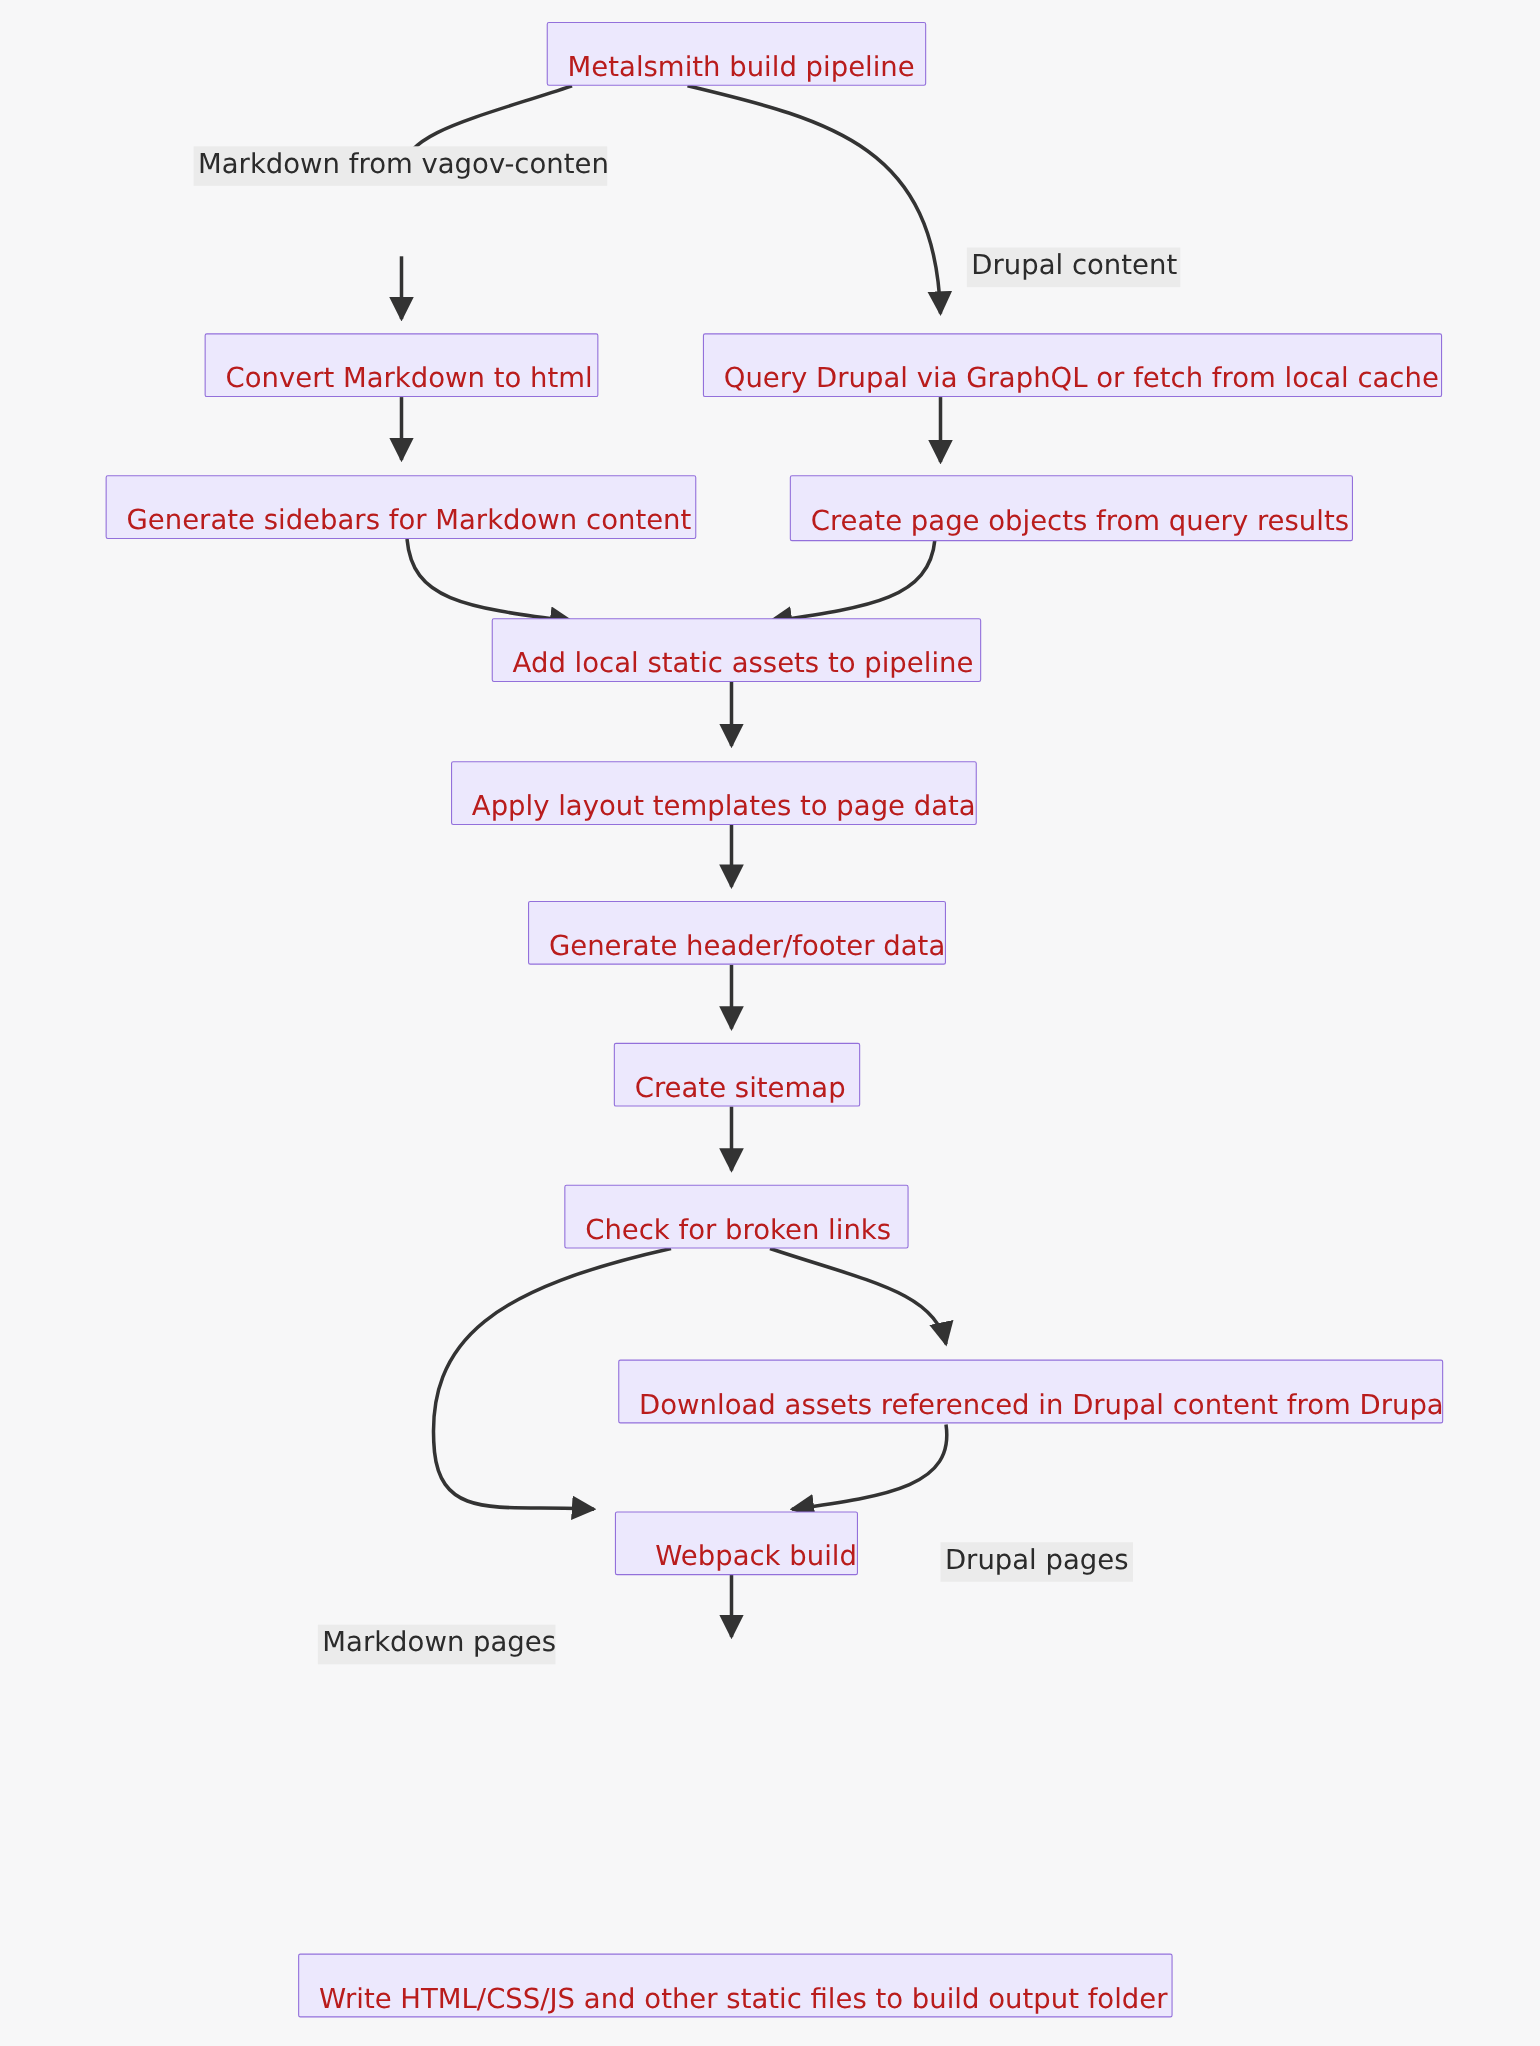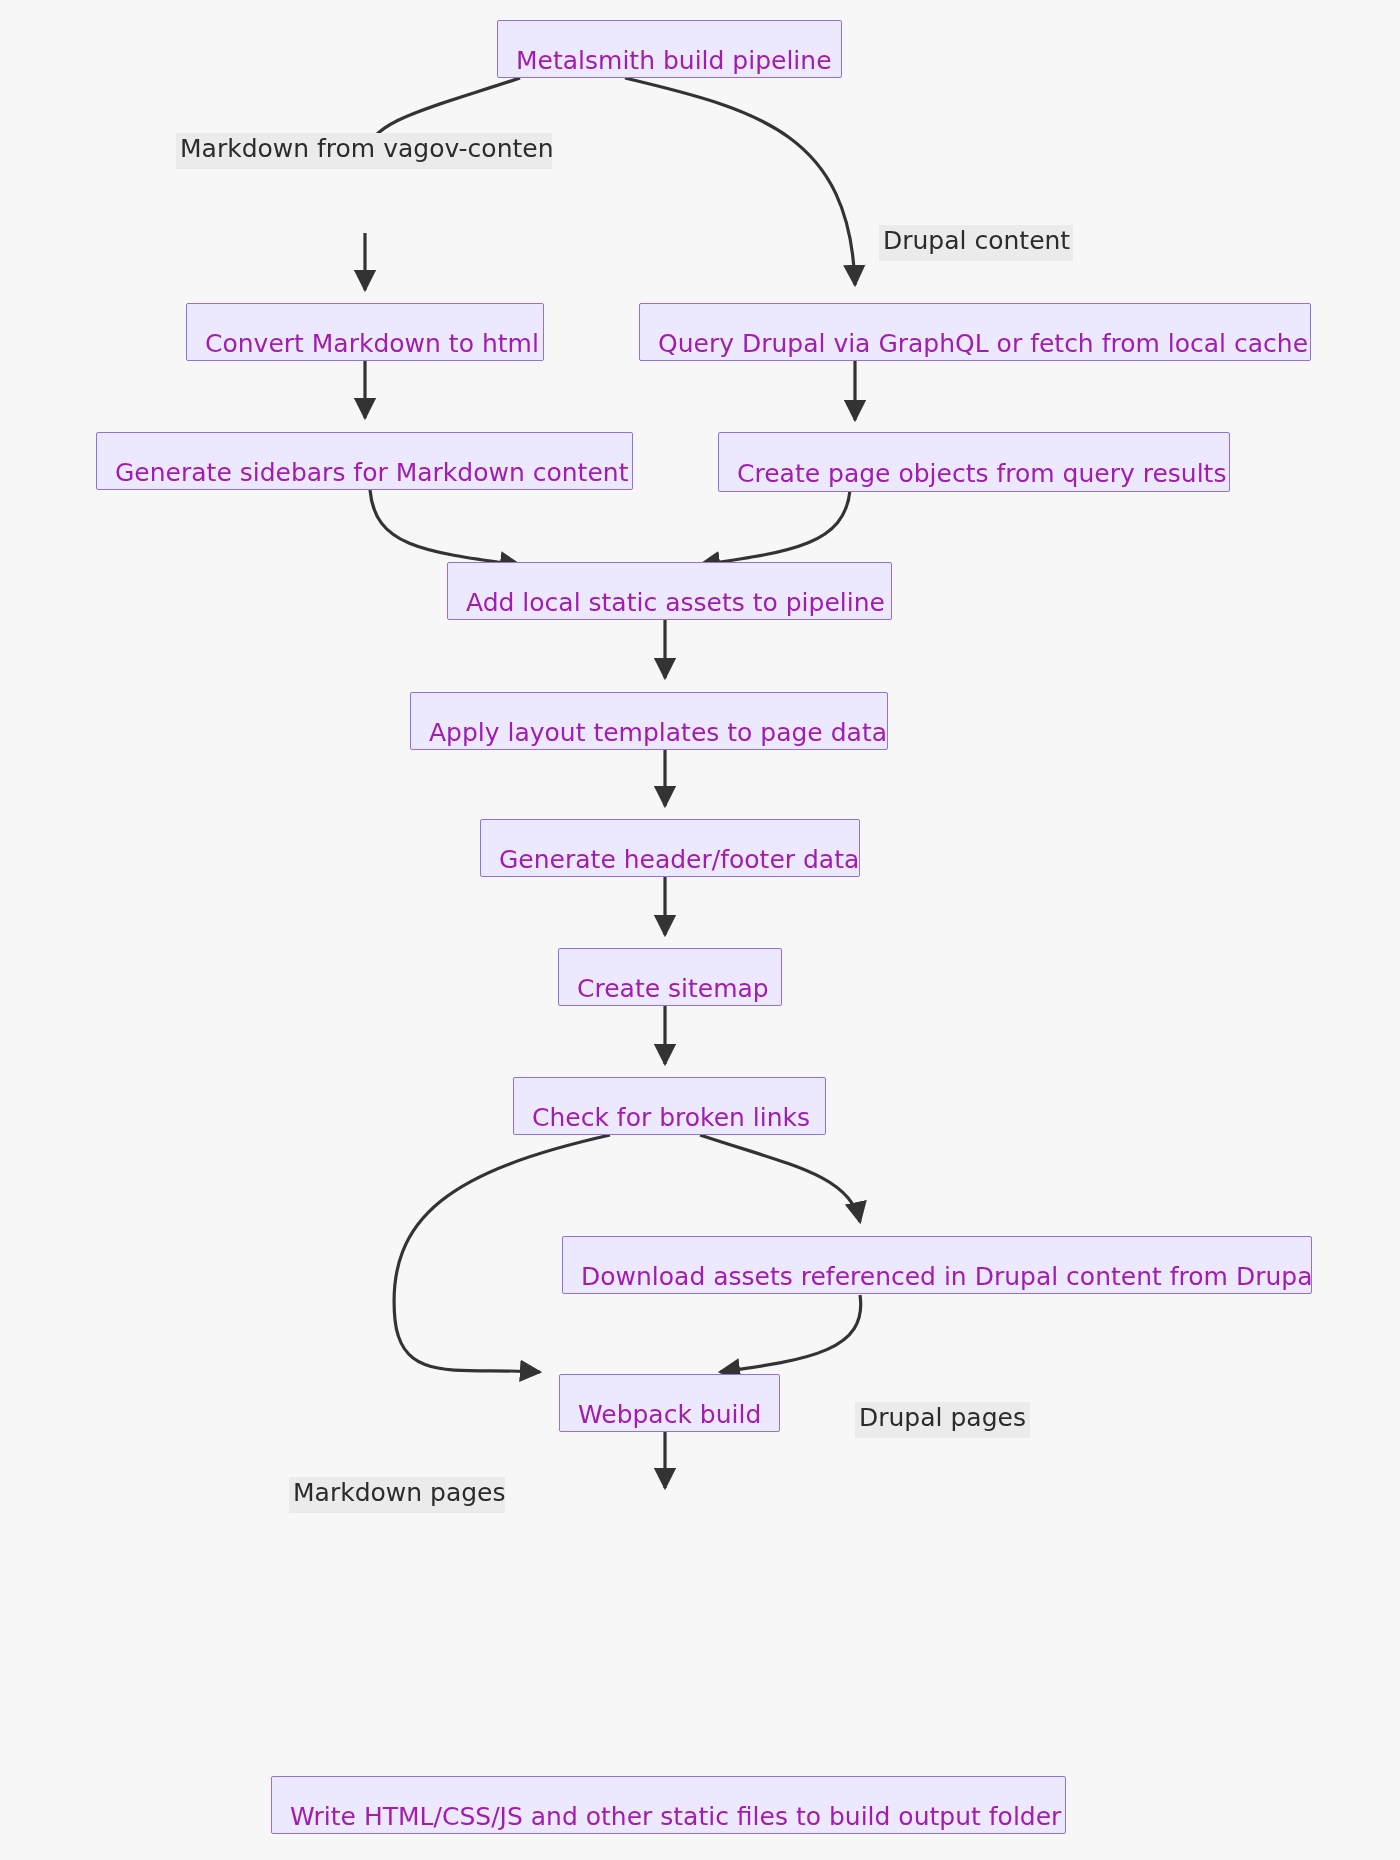--- a/index.html
+++ b/index.html
@@ -22,21 +22,21 @@
     align-items:center;
     justify-content:flex-start;
     overflow:hidden;
     white-space:nowrap;
   }
   .node .nlabel{
     display:block;
     padding-left:18px;
     font-size:25px;
     line-height:1.1;
-    color:#a21caf;
+    color:#b91c1c;
     white-space:nowrap;
     margin-top:24px;
   }
   .node.center .nlabel{}
 
   .edge-label{
     position:absolute;
     background:#EBEBEB;
     color:#2B2B2B;
     font-size:25px;
@@ -115,21 +115,21 @@
   </div>
 
   <div class="node center" style="left:513px;top:1077px;width:313px;height:58px;">
     <span class="nlabel">Check for broken links</span>
   </div>
 
   <div class="node center" style="left:562px;top:1236px;width:750px;height:58px;">
     <span class="nlabel">Download assets referenced in Drupal content from Drupal</span>
   </div>
 
-  <div class="node center" style="left:559px;top:1374px;width:221px;height:58px;">
+  <div class="node center" style="left:559px;top:1374px;width:221px;height:58px;justify-content:flex-end;">
     <span class="nlabel">Webpack build</span>
   </div>
 
   <div class="node center" style="left:271px;top:1776px;width:795px;height:58px;">
     <span class="nlabel">Write HTML/CSS/JS and other static files to build output folder</span>
   </div>
 
   <div class="edge-label" style="left:176px;top:133px;width:376px;height:36px;">
     <span>Markdown from vagov-content</span>
   </div>

